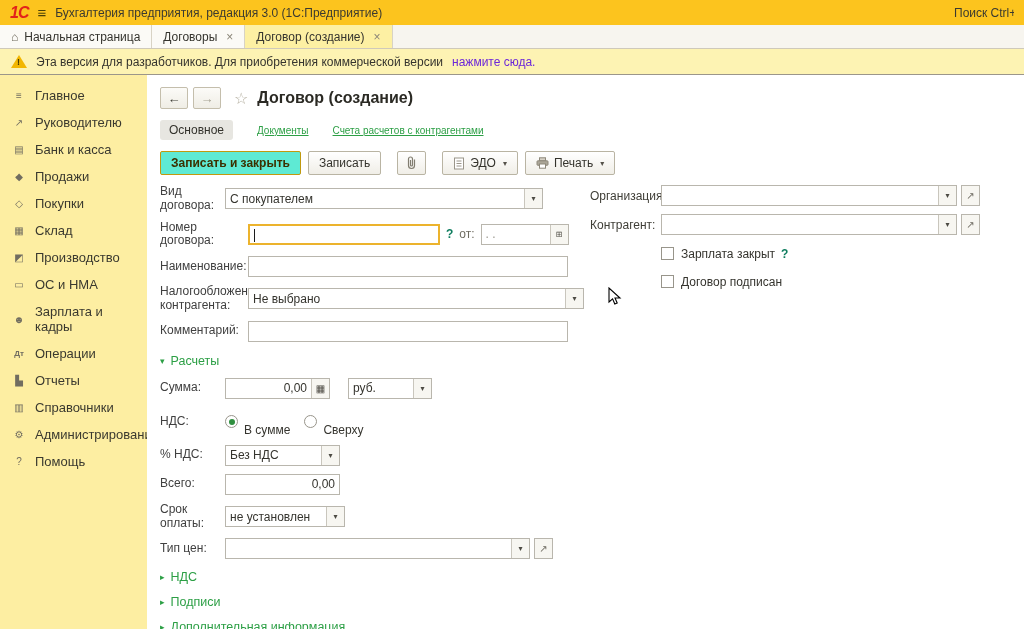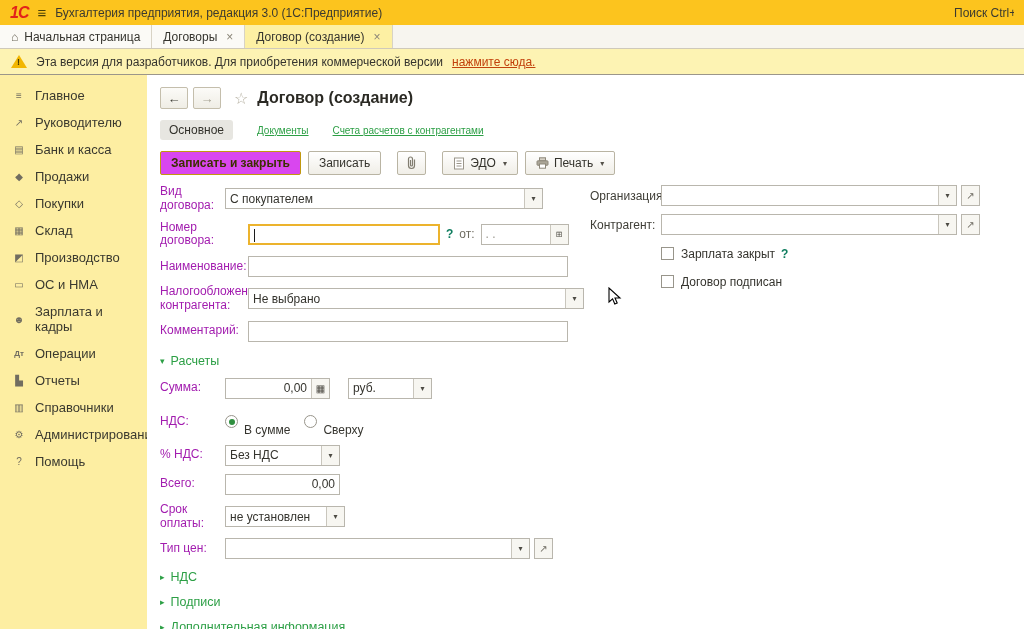--- a/index.html
+++ b/index.html
@@ -18,21 +18,21 @@
   .wtab { display:flex; align-items:center; gap:6px; padding:0 11px; border-right:1px solid #d8d3c5; background:#fbfaf6; font-size:12px; cursor:pointer; }
   .wtab.active { background:#fdf0a3; }
   .wtab .home { color:#6e6a5c; font-size:12px; }
   .wtab .x { color:#8a8578; font-size:12px; margin-left:3px; }
 
   
   .banner { height:26px; background:#fdf3b3; border-bottom:1px solid #9b968a; display:flex; align-items:center; gap:9px; padding:0 11px; }
   .warn-icon { position:relative; width:16px; height:14px; flex:none; }
   .warn-icon::before { content:""; position:absolute; left:0; top:0; border-left:8px solid transparent; border-right:8px solid transparent; border-bottom:13px solid #f2b600; }
   .warn-icon::after { content:"!"; position:absolute; left:6px; top:2px; font-size:9px; font-weight:bold; color:#4c3e00; }
-  .banner .blink { color:#c2410c; text-decoration:underline; cursor:pointer; }
+  .banner .blink { color:#6d28d9; cursor:pointer; }
 
   
   .app { display:flex; height:554px; }
   .sidebar { width:147px; background:#fdeea2; padding-top:7px; flex:none; }
   .sitem { display:flex; align-items:center; gap:9px; padding:6px 8px 6px 12px; font-size:13px; color:#3a392f; cursor:pointer; }
   .sitem .ic { width:14px; flex:none; text-align:center; color:#716d60; font-size:10px; }
   .sitem .ic.txtic { font-size:8px; font-weight:bold; }
 
   .main { flex:1; background:#fff; position:relative; overflow:hidden; }
 
@@ -44,29 +44,29 @@
   .doc-title { font-size:16px; font-weight:bold; color:#2b2a24; }
 
   
   .doc-nav { display:flex; align-items:center; gap:24px; margin:11px 0 0 13px; }
   .pill { background:#e7e6e1; border-radius:3px; padding:3px 9px; color:#33322c; cursor:pointer; }
   .gl { color:#2c9f45; text-decoration:underline; cursor:pointer; font-size:10px; }
 
   
   .doc-toolbar { display:flex; align-items:center; gap:7px; margin:11px 0 0 13px; }
   .btn { display:inline-flex; align-items:center; gap:5px; border:1px solid #b9b4a3; background:linear-gradient(#ffffff,#f0eee7); padding:4px 10px; font-size:12px; border-radius:2px; cursor:pointer; color:#34332c; font-family:inherit; }
-  .btn.primary { background:#d946ef; border-color:#c1990f; font-weight:bold; color:#3c3000; }
+  .btn.primary { background:#5eead4; border-color:#c1990f; font-weight:bold; color:#3c3000; }
   .btn .car { font-size:8px; color:#55524a; margin-left:2px; }
   .btn.iconb { padding:4px 7px; margin-left:9px; margin-right:9px; }
 
   
   .form { position:relative; margin:10px 0 0 13px; }
   .row { display:flex; align-items:center; margin-bottom:8px; min-height:21px; }
   .row.tall { align-items:center; }
-  .lbl { color:#a21caf; flex:none; line-height:1.15; }
+  .lbl { color:#404040; flex:none; line-height:1.15; }
   .w65 { width:65px; } .w88 { width:88px; }
   .fld { display:flex; align-items:center; border:1px solid #b9b6ad; background:#fff; height:21px; flex:none; }
   .fld .txt { flex:1; padding:0 4px; white-space:nowrap; overflow:hidden; position:relative; }
   .fld .txt.num { text-align:right; }
   .fld .txt.ph { color:#9a978d; }
   .fld .dots::after { content:""; position:absolute; left:4px; right:4px; top:55%; border-top:1px dotted #a9a69c; }
   .fld .dd, .fld .ibtn { width:18px; height:100%; border-left:1px solid #c9c6bd; background:#f7f6f1; display:flex; align-items:center; justify-content:center; font-size:8px; color:#4c4a43; cursor:pointer; flex:none; }
   .fld .ibtn { font-size:10px; color:#77736а; }
   .fld.focus { border:2px solid #ecb32d; }
   .caretline::after { content:""; display:inline-block; width:1px; height:13px; background:#1c1c1c; vertical-align:middle; }

